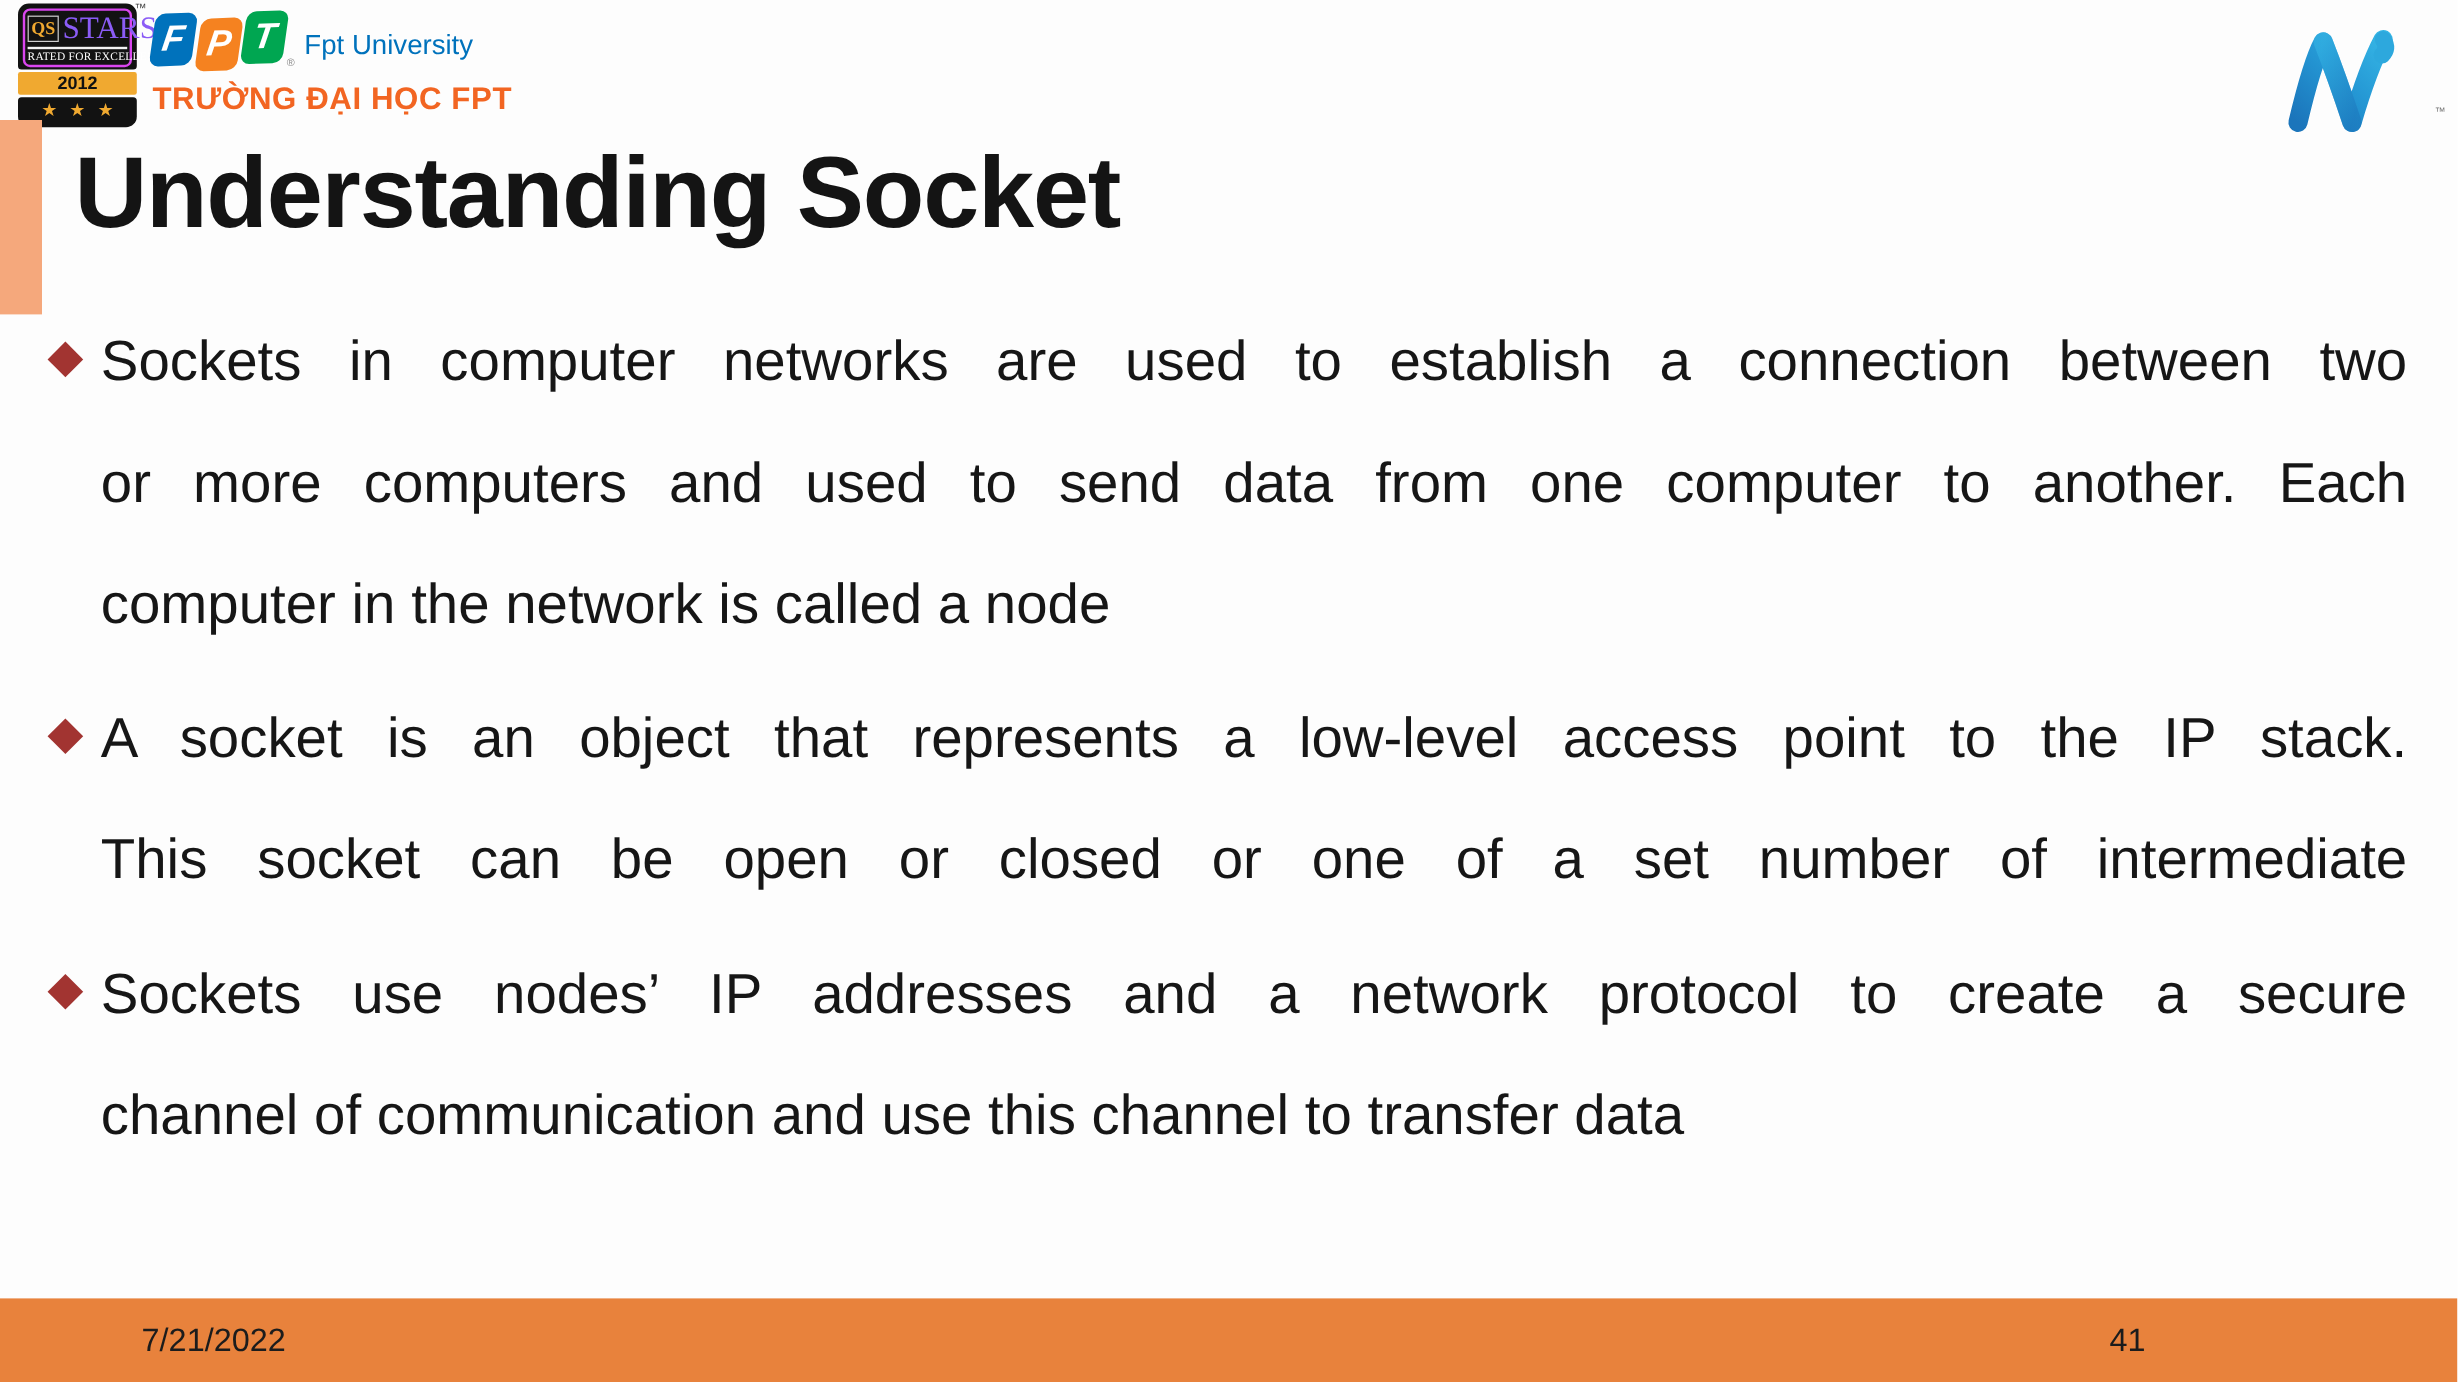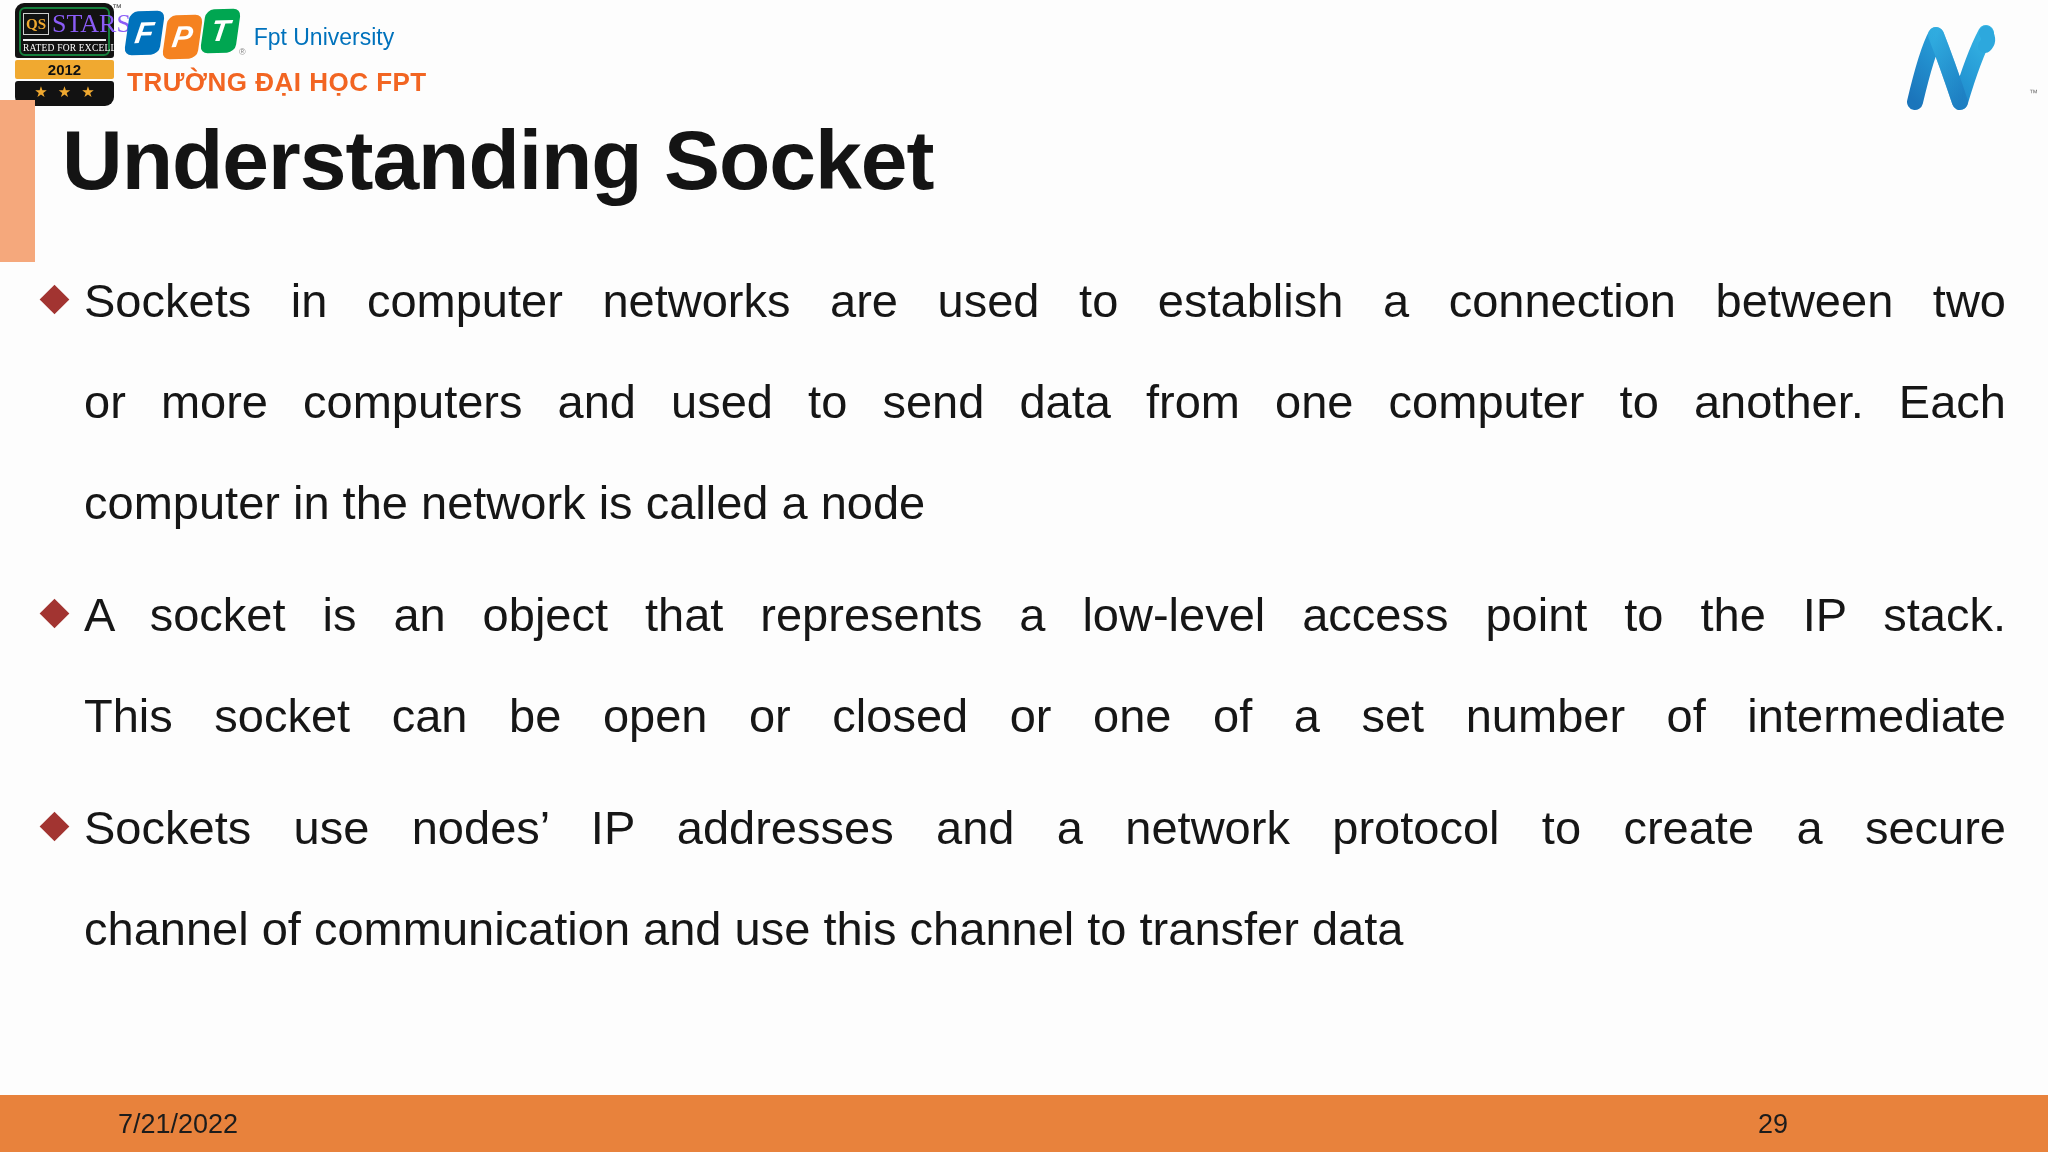--- a/index.html
+++ b/index.html
@@ -10,21 +10,21 @@
     background: #fdfdfd;
     overflow: hidden;
     font-family: "Liberation Sans", sans-serif;
     color: #161616;
   }
 
   
   .qs-badge { position: absolute; left: 15px; top: 3px; width: 99px; }
   .qs-tm { position: absolute; top: -1px; right: -8px; font-size: 10px; color: #444; }
   .qs-main { background: #121212; border-radius: 9px 9px 3px 3px; padding: 4px 4px 2px; }
-  .qs-inner { border: 2px solid #15803d; border-radius: 6px; padding: 2px 2px 0; }
+  .qs-inner { border: 2px solid #d946ef; border-radius: 6px; padding: 2px 2px 0; }
   .qs-row1 { display: flex; align-items: center; gap: 3px; }
   .qs-box {
     border: 1px solid #cfcfcf; color: var(--c-gold, #F0A930);
     font-family: "Liberation Serif", serif; font-weight: bold;
     font-size: 15px; line-height: 1; padding: 3px 2px 2px;
   }
   .qs-stars-word {
     color: #8b5cf6; font-family: "Liberation Serif", serif;
     font-size: 26px; line-height: 1; letter-spacing: 0px;
   }
@@ -87,21 +87,21 @@
   .diamond {
     position: absolute; left: -40px; top: 39px; width: 21px; height: 21px;
     transform: rotate(45deg); background: var(--c-bullet, #A23431);
   }
   .line { font-size: 47px; line-height: 101px; color: #161616; }
   .just { text-align: justify; text-align-last: justify; }
   .last { text-align: left; }
 
   
   .footer-bar {
-    position: absolute; left: 0; right: 0; bottom: 0; height: 57px;
+    position: absolute; left: 0; right: 0; bottom: 0; height: 70px;
     background: var(--c-footer, #E8823C);
   }
   .footer-date {
     position: absolute; left: 118px; top: 50%; transform: translateY(-50%);
     font-size: 27px; color: #1c1c1c;
   }
   .footer-page {
     position: absolute; right: 260px; top: 50%; transform: translateY(-50%);
     font-size: 27px; color: #1c1c1c;
   }
@@ -178,16 +178,16 @@
     <div class="bullet">
       <span class="diamond"></span>
       <div class="line just">Sockets use nodes’ IP addresses and a network protocol to create a secure</div>
       <div class="line last">channel of communication and use this channel to transfer data</div>
     </div>
 
   </div>
 
   <div class="footer-bar">
     <span class="footer-date">7/21/2022</span>
-    <span class="footer-page">29</span>
+    <span class="footer-page">41</span>
   </div>
 
 </div>
 
 </body></html>

